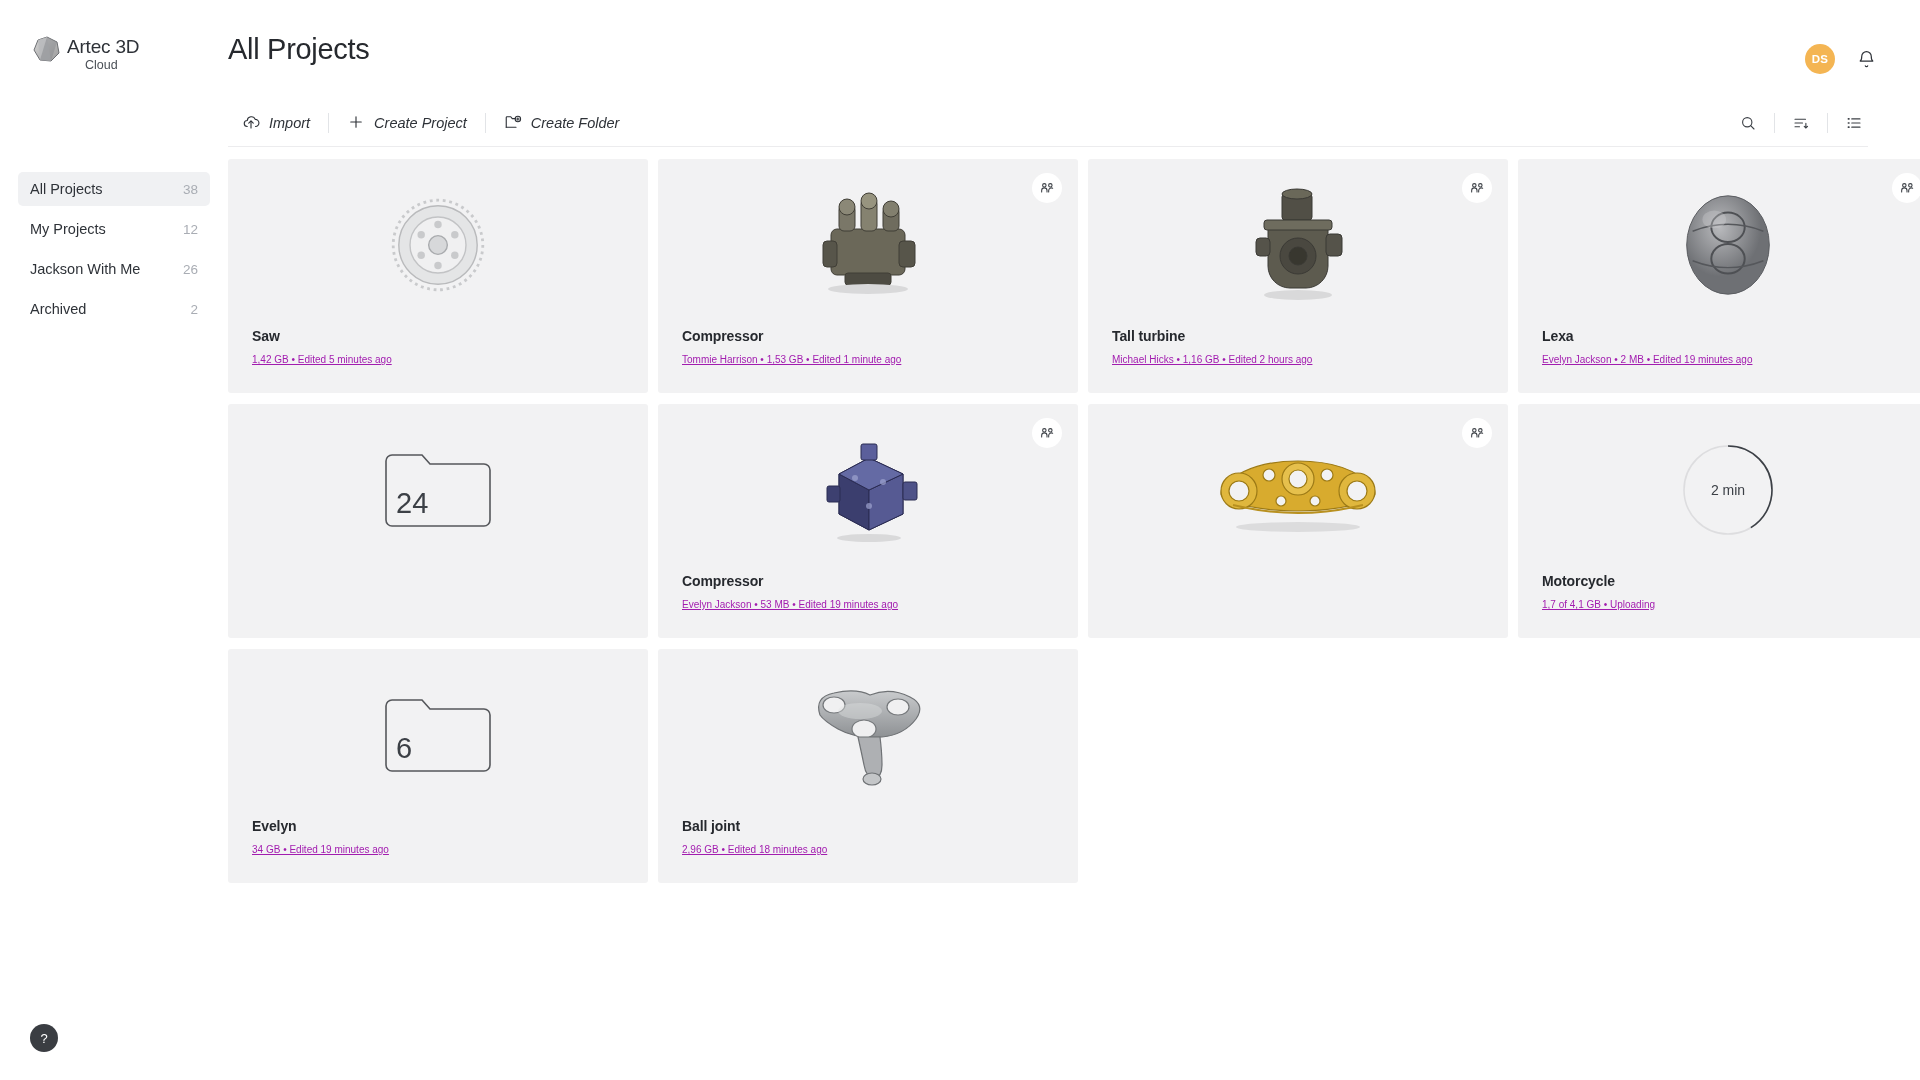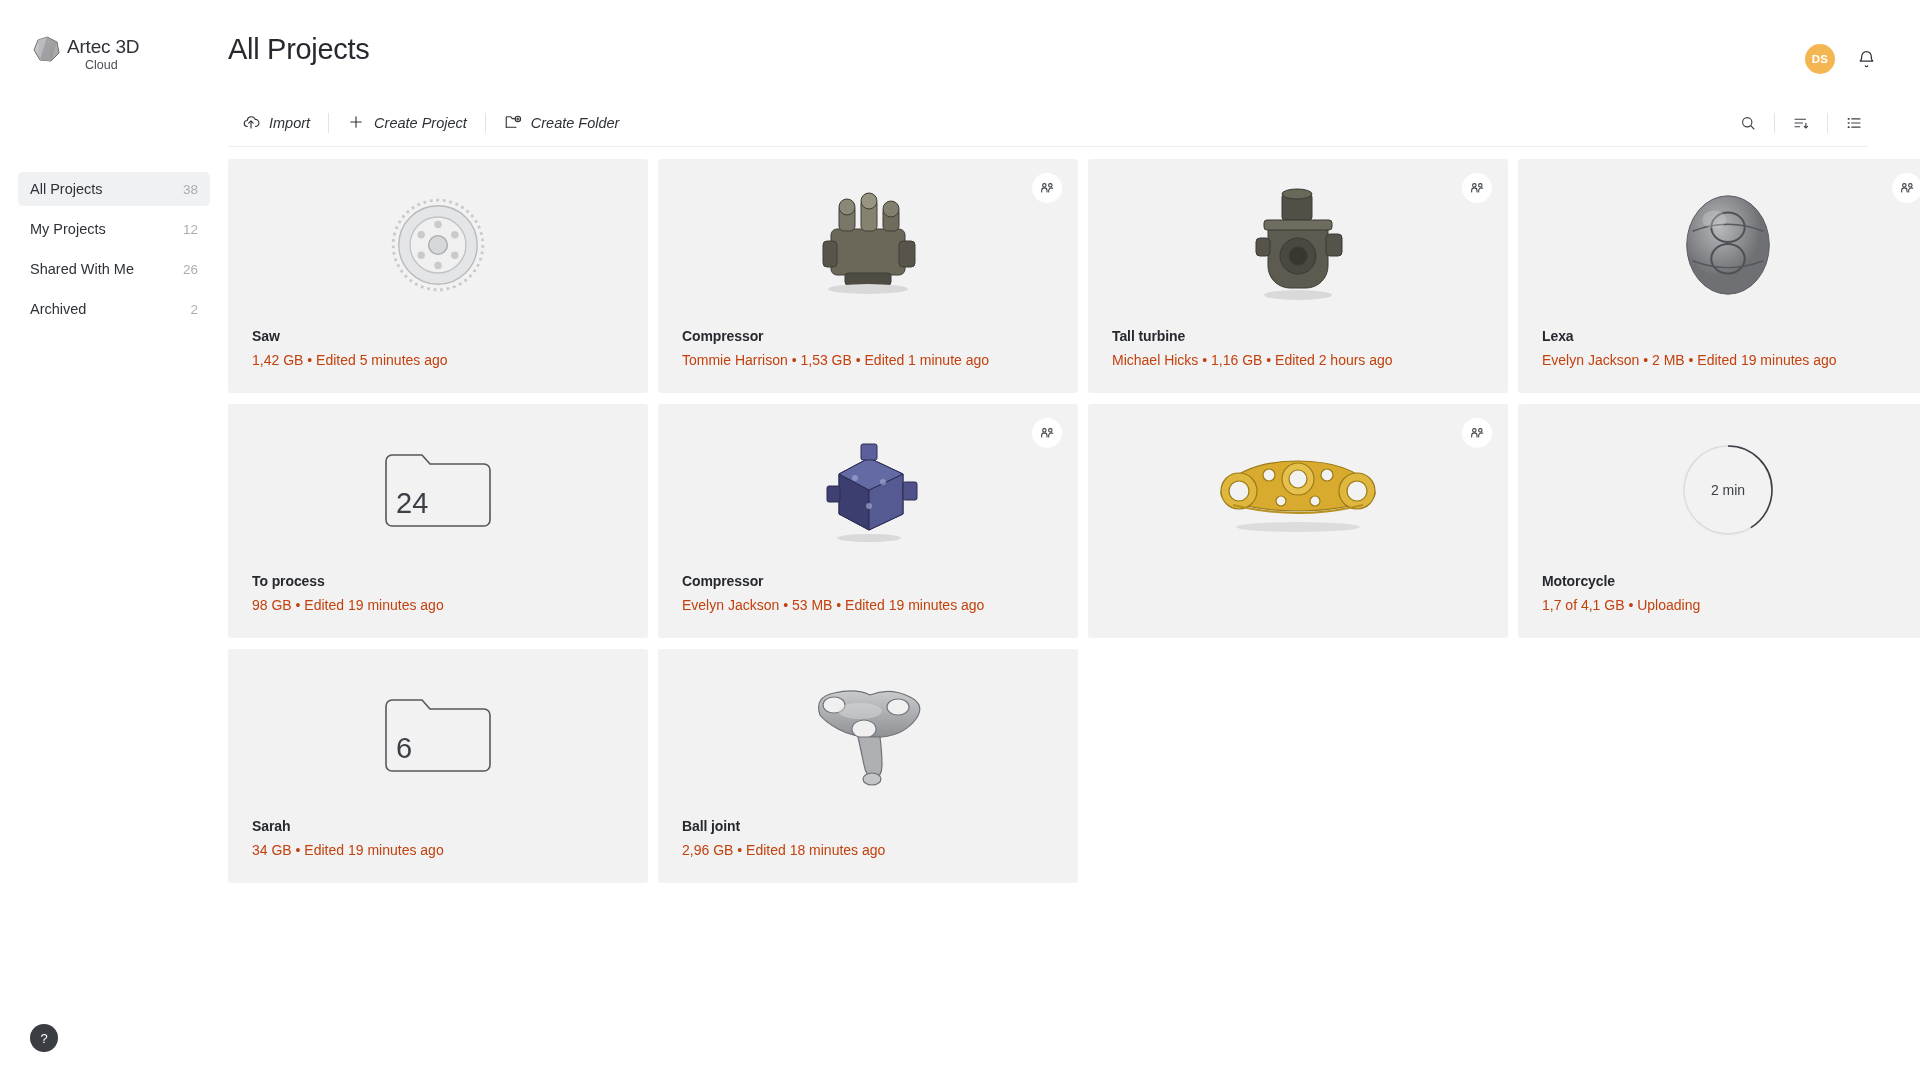--- a/index.html
+++ b/index.html
@@ -120,23 +120,23 @@
     width: 420px; height: 172px;
     display: flex; align-items: center; justify-content: center;
   }
   .card-meta { position: absolute; left: 24px; bottom: 22px; right: 36px; }
   .card-title {
     font-size: 14px; font-weight: 700; color: #26292e;
     line-height: 20px; letter-spacing: -0.1px;
     white-space: nowrap; overflow: hidden; text-overflow: ellipsis;
   }
   .card-sub {
-    font-size: 14px; color: #c2410c;
+    font-size: 10px; color: #a21caf;
     line-height: 22px; margin-top: 3px;
-    white-space: nowrap; overflow: hidden; text-overflow: ellipsis;
+    white-space: nowrap; overflow: hidden; text-overflow: ellipsis; text-decoration: underline;
   }
   .shared-badge {
     position: absolute; right: 16px; top: 14px;
     width: 30px; height: 30px; border-radius: 50%;
     background: #ffffff;
     display: flex; align-items: center; justify-content: center;
   }
 
   
   .folder {
@@ -197,21 +197,21 @@
     <nav class="nav">
       <div class="nav-item active">
         <span>All Projects</span>
         <span class="nav-count">38</span>
       </div>
       <div class="nav-item">
         <span>My Projects</span>
         <span class="nav-count">12</span>
       </div>
       <div class="nav-item">
-        <span>Shared With Me</span>
+        <span>Jackson With Me</span>
         <span class="nav-count">26</span>
       </div>
       <div class="nav-item">
         <span>Archived</span>
         <span class="nav-count">2</span>
       </div>
     </nav>
 
     <div class="help-btn">
       <span>?</span>
@@ -414,24 +414,20 @@
 
     <div class="card">
       <div class="card-thumb">
         <div class="folder">
           <svg class="thumb-svg" width="108" height="75" viewBox="0 0 108 75">
             <path d="M2 8a6 6 0 0 1 6-6h30l8 9h54a6 6 0 0 1 6 6v50a6 6 0 0 1-6 6H8a6 6 0 0 1-6-6z" fill="none" stroke="#55575b" stroke-width="1.6"></path>
           </svg>
           <span class="folder-count">24</span>
         </div>
       </div>
-      <div class="card-meta">
-        <div class="card-title">To process</div>
-        <div class="card-sub">98 GB • Edited 19 minutes ago</div>
-      </div>
     </div>
 
     <div class="card">
       <div class="card-thumb">
         <svg class="thumb-svg" width="130" height="120" viewBox="0 0 130 120">
           <g stroke="#2b2c52" stroke-width="1">
             <polygon points="36,44 66,28 100,44 100,84 66,100 36,84" fill="#474a7f"></polygon>
             <polygon points="36,44 66,60 66,100 36,84" fill="#3b3e6e"></polygon>
             <polygon points="100,44 66,60 66,100 100,84" fill="#565a93"></polygon>
             <polygon points="36,44 66,28 100,44 66,60" fill="#646aa4"></polygon>
@@ -512,21 +508,21 @@
     <div class="card">
       <div class="card-thumb">
         <div class="folder">
           <svg class="thumb-svg" width="108" height="75" viewBox="0 0 108 75">
             <path d="M2 8a6 6 0 0 1 6-6h30l8 9h54a6 6 0 0 1 6 6v50a6 6 0 0 1-6 6H8a6 6 0 0 1-6-6z" fill="none" stroke="#55575b" stroke-width="1.6"></path>
           </svg>
           <span class="folder-count">6</span>
         </div>
       </div>
       <div class="card-meta">
-        <div class="card-title">Sarah</div>
+        <div class="card-title">Evelyn</div>
         <div class="card-sub">34 GB • Edited 19 minutes ago</div>
       </div>
     </div>
 
     <div class="card">
       <div class="card-thumb">
         <svg class="thumb-svg" width="140" height="120" viewBox="0 0 140 120">
           <defs>
             <linearGradient id="bjg" x1="0" y1="0" x2="0" y2="1">
               <stop offset="0" stop-color="#c9cbcd"></stop>

